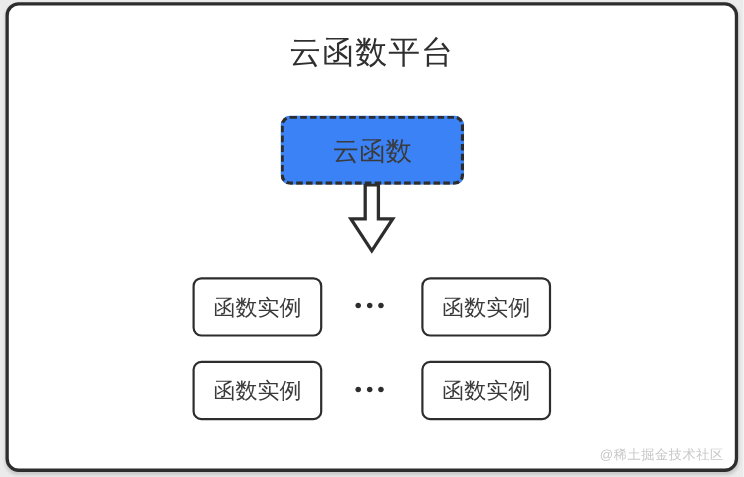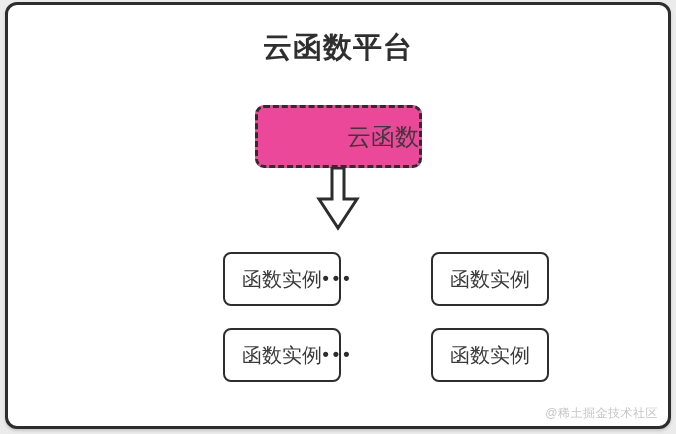--- a/index.html
+++ b/index.html
@@ -27,37 +27,37 @@
     border-radius: 12px;
     box-shadow: 0 2px 3px rgba(0,0,0,0.15);
   }
   .title {
     position: absolute;
     left: 0;
     top: 28px;
     width: 676px;
     text-align: center;
     font-size: 29px;
-    font-weight: bold;
+    font-weight: normal;
     letter-spacing: 1px;
     color: #2f2f2f;
   }
   .cloud-box {
     position: absolute;
     left: 255px;
     top: 105px;
     width: 167px;
     height: 63px;
     box-sizing: border-box;
     border: 3px dashed #2d2d2d;
     border-radius: 9px;
-    background: #ec4899;
+    background: #3b82f6;
     display: flex;
     align-items: center;
-    justify-content: flex-end;
+    justify-content: center;
     font-size: 24px;
     color: #3a3a3a;
   }
   .arrow {
     position: absolute;
     left: 316px;
     top: 167px;
     width: 44px;
     height: 64px;
   }
@@ -67,21 +67,20 @@
     height: 54px;
     box-sizing: border-box;
     border: 2.5px solid #2d2d2d;
     border-radius: 8px;
     background: #ffffff;
     display: flex;
     align-items: center;
     justify-content: center;
     font-size: 20px;
     color: #3a3a3a;
-    margin-left: 48px;
   }
   .box-r1-l { left: 175px; top: 252px; }
   .box-r1-r { left: 383px; top: 252px; }
   .box-r2-l { left: 175px; top: 328px; }
   .box-r2-r { left: 383px; top: 328px; }
   .dots {
     position: absolute;
     width: 60px;
     text-align: center;
     font-size: 18px;

